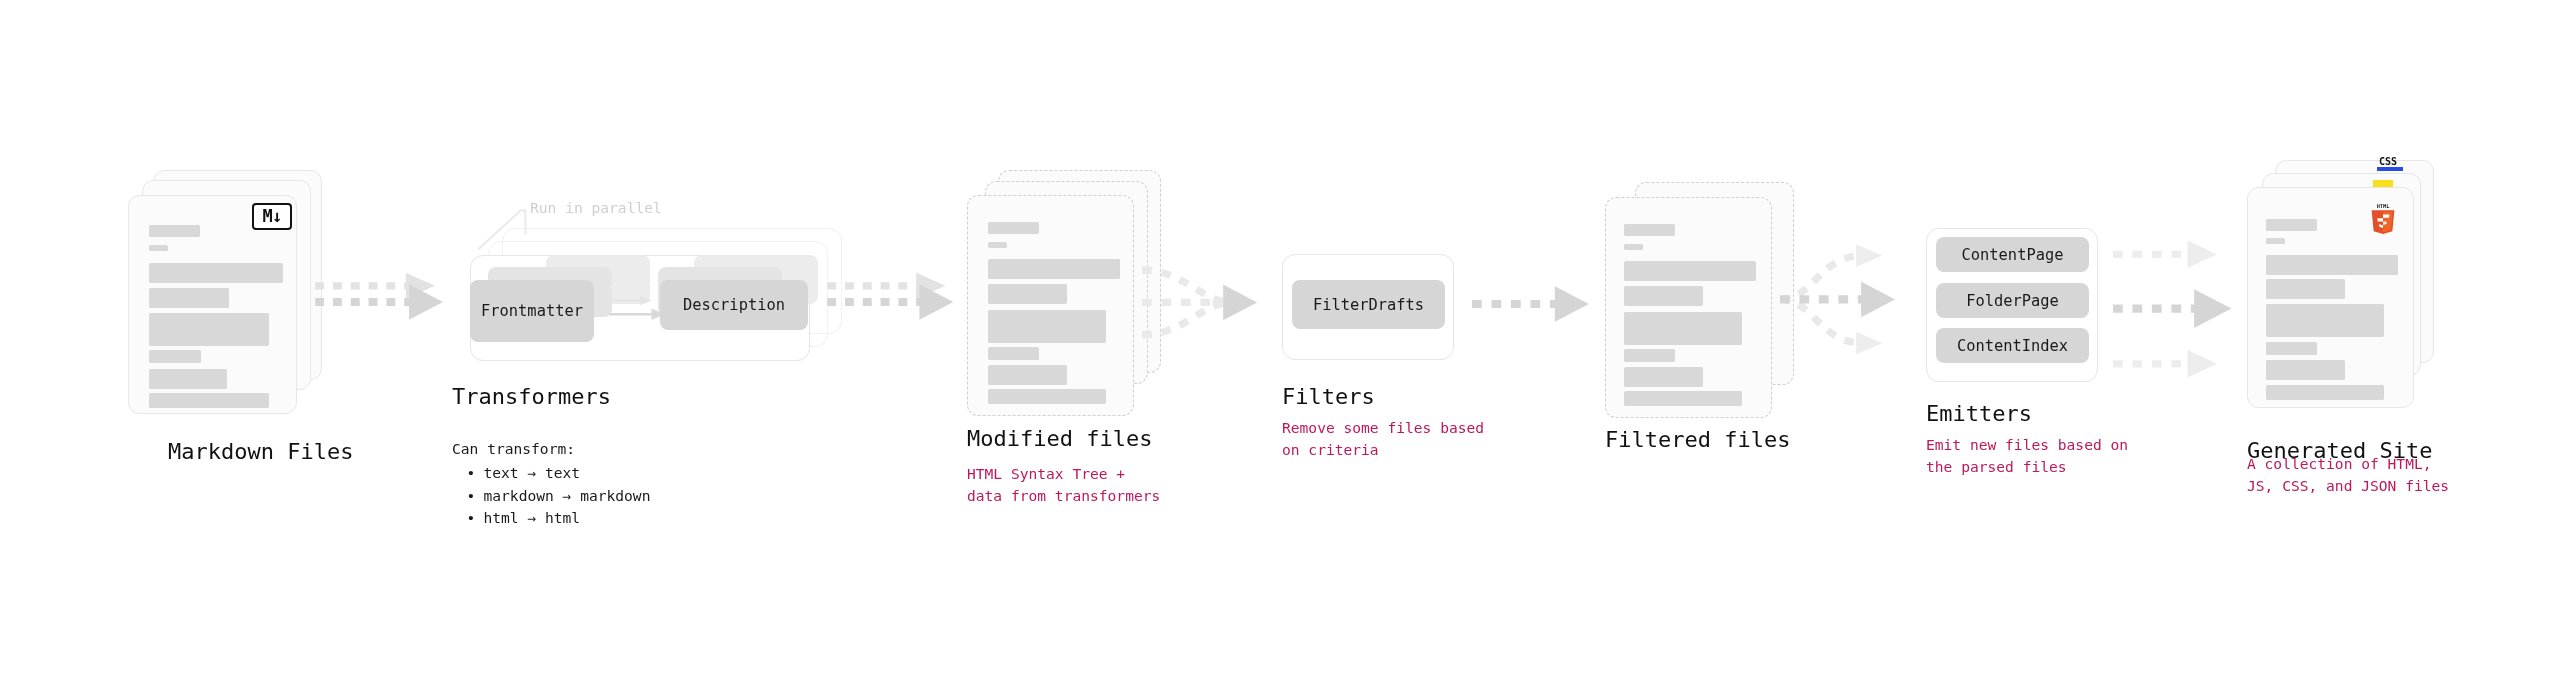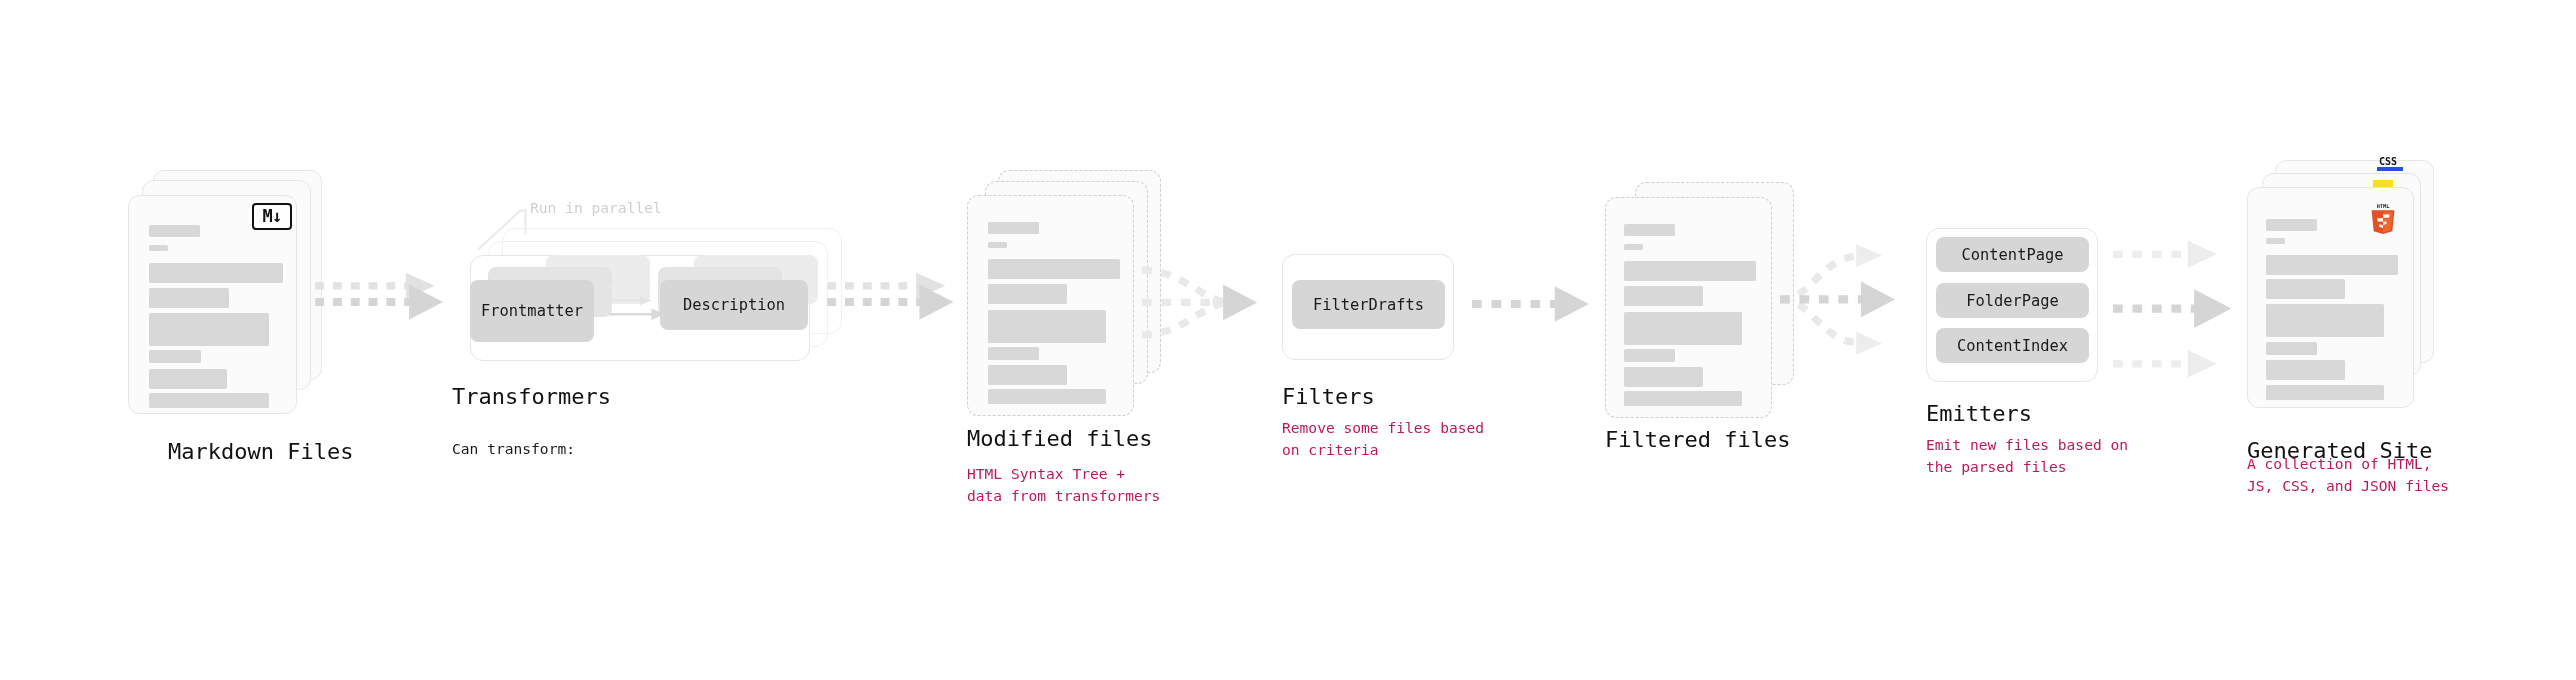--- a/index.html
+++ b/index.html
@@ -162,20 +162,25 @@
       <polygon points="52,40 68,47 52,54" fill="#d9d9d9"></polygon>
     </svg>
 
     <div class="pill" style="left:470px;top:280px;width:124px;height:62px;">Frontmatter</div>
     <div class="pill" style="left:660px;top:280px;width:148px;height:50px;">Description</div>
 
     <div class="title" style="left:452px;top:384px;">Transformers</div>
 
     <div class="bullets" style="left:452px;top:405px;margin-top:33px;">
       <p class="lead">Can transform:</p>
+      <ul>
+        <li>text → text</li>
+        <li>markdown → markdown</li>
+        <li>html → html</li>
+      </ul>
     </div>
   </div>
 
   <svg class="conn" style="left:827px;top:268px;width:146px;height:89px;" viewBox="0 0 180 110">
     <g stroke="#e2e2e2" stroke-width="9" stroke-dasharray="11 11" fill="none">
       <line x1="0" y1="22" x2="116" y2="22"></line>
     </g>
     <polygon points="110,6 146,22 110,38" fill="#e2e2e2"></polygon>
     <g stroke="#d5d5d5" stroke-width="10" stroke-dasharray="11 11" fill="none">
       <line x1="0" y1="42" x2="120" y2="42"></line>

